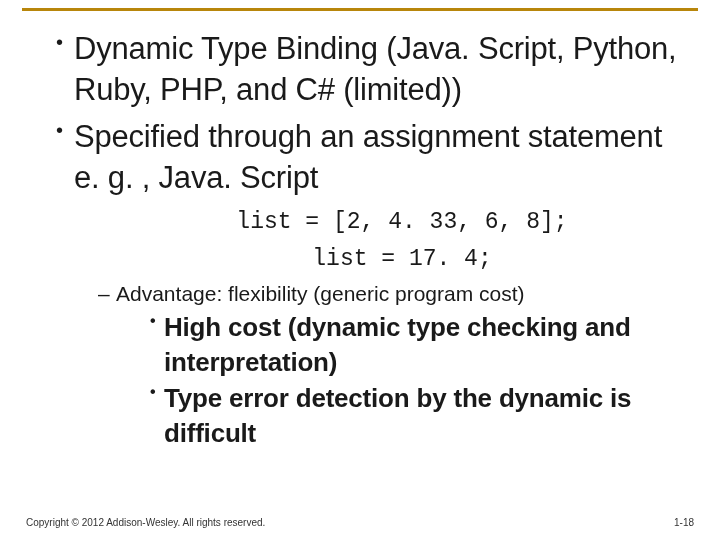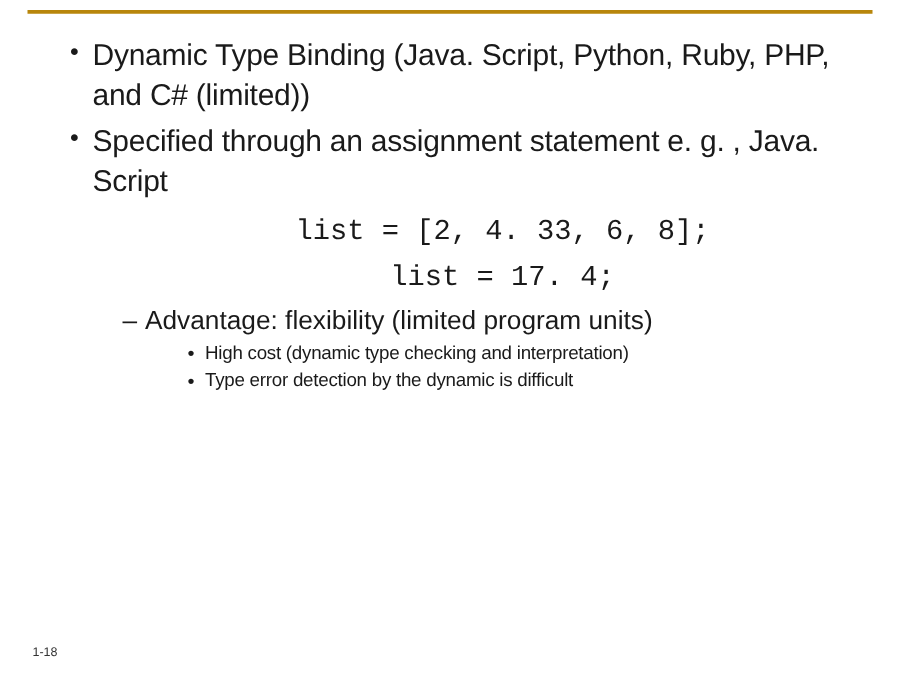--- a/index.html
+++ b/index.html
@@ -25,21 +25,21 @@
     height: 3px;
     background: #b8860b;
     margin: 0 0 18px 0;
   }
   .content {
     padding-left: 34px;
     padding-right: 10px;
     color: #1a1a1a;
   }
   .bullet-l1 {
-    font-size: 24px;
+    font-size: 31px;
     line-height: 1.32;
     position: relative;
     padding-left: 18px;
     margin-bottom: 6px;
     letter-spacing: -0.2px;
   }
   .bullet-l1::before {
     content: "•";
     position: absolute;
     left: 0;
@@ -62,26 +62,27 @@
     padding-left: 60px;
     margin-bottom: 2px;
   }
   .bullet-l2::before {
     content: "–";
     position: absolute;
     left: 42px;
     top: 0;
   }
   .bullet-l3 {
-    font-size: 15px;
+    font-size: 26px;
     line-height: 1.33;
     position: relative;
     padding-left: 108px;
     margin-bottom: 2px;
     letter-spacing: -0.2px;
+    font-weight: bold;
   }
   .bullet-l3::before {
     content: "•";
     position: absolute;
     left: 94px;
     top: 0;
     font-size: 16px;
   }
   .footer {
     position: absolute;
@@ -101,22 +102,23 @@
 <div class="slide">
   <div class="rule"></div>
 
   <div class="content">
     <div class="bullet-l1">Dynamic Type Binding (Java. Script, Python, Ruby, PHP, and C# (limited))</div>
     <div class="bullet-l1">Specified through an assignment statement e. g. , Java. Script</div>
 
     <div class="code-block">list = [2, 4. 33, 6, 8];</div>
     <div class="code-block">list = 17. 4;</div>
 
-    <div class="bullet-l2">Advantage: flexibility (limited program units)</div>
+    <div class="bullet-l2">Advantage: flexibility (generic program cost)</div>
 
     <div class="bullet-l3">High cost (dynamic type checking and interpretation)</div>
     <div class="bullet-l3">Type error detection by the dynamic is difficult</div>
   </div>
 </div>
 
 <div class="footer">
+  <span>Copyright © 2012 Addison-Wesley. All rights reserved.</span>
   <span>1-18</span>
 </div>
 
 </body></html>

